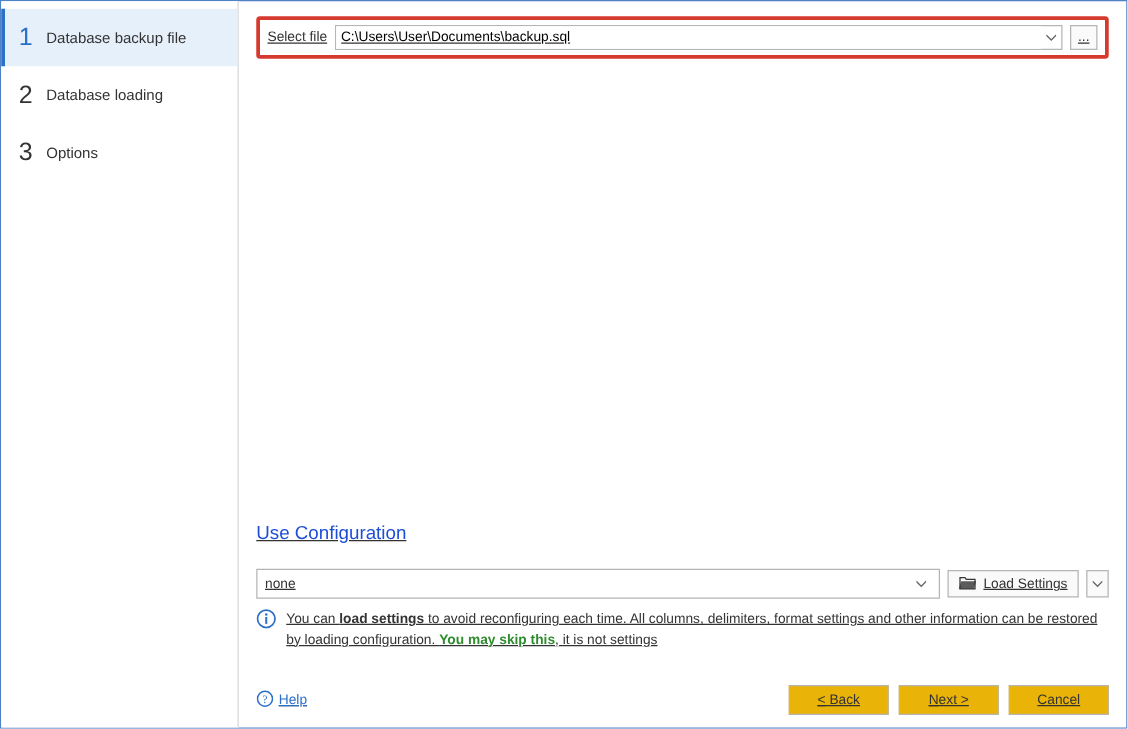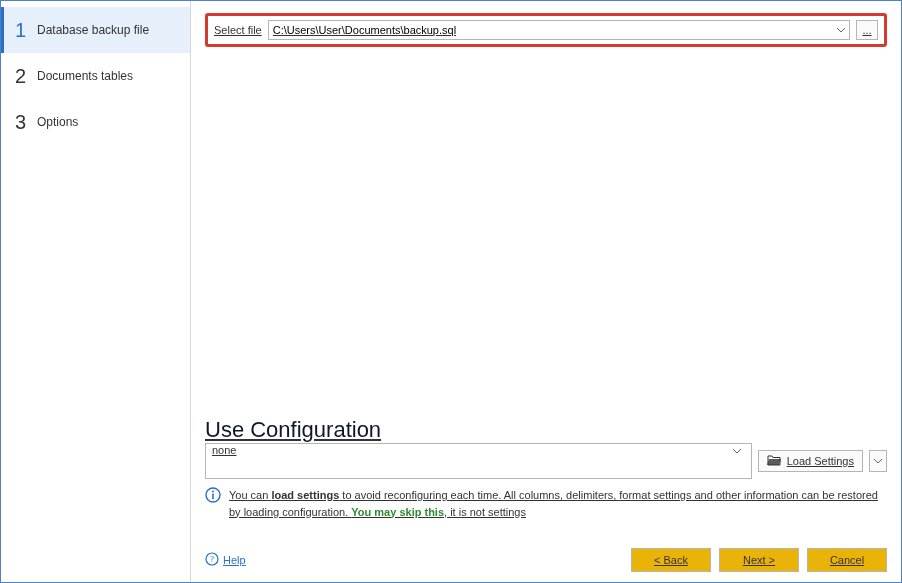--- a/index.html
+++ b/index.html
@@ -93,31 +93,31 @@
   }
   .browse-btn {
     width: 22px; height: 20px;
     border: 1px solid #b5b5b5;
     background: #fafafa;
     display: flex; align-items: center; justify-content: center;
     font-size: 11px;
   }
   .spacer-fill { flex: 1; }
   .config-heading {
-    font-size: 22px; font-weight: 300; color: #0f172a;
-    margin: 0 0 0 0;
+    font-size: 15px; font-weight: 300; color: #1d4ed8;
+    margin: 0 0 20px 0;
   }
   .config-row {
     display: flex; align-items: center; gap: 6px;
     margin-bottom: 8px;
   }
   .config-combo {
-    flex: 1; height: 36px;
-    border: 1px solid #b5b5b5;
-    display: flex; align-items: flex-start;
+    flex: 1; height: 24px;
+    border: 1px solid #b5b5b5;
+    display: flex; align-items: center;
     background: #fff;
   }
   .config-combo .val {
     flex: 1; padding: 0 6px; font-size: 11px; color: #333;
   }
   .load-btn {
     height: 22px;
     border: 1px solid #b5b5b5;
     background: #fafafa;
     display: flex; align-items: center;
@@ -167,21 +167,21 @@
 
   <div class="body">
 
     <div class="sidebar">
       <div class="step active">
         <span class="num">1</span>
         <span>Database backup file</span>
       </div>
       <div class="step">
         <span class="num">2</span>
-        <span>Documents tables</span>
+        <span>Database loading</span>
       </div>
       <div class="step">
         <span class="num">3</span>
         <span>Options</span>
       </div>
     </div>
 
     <div class="main">
 
       <div class="highlight-row">

